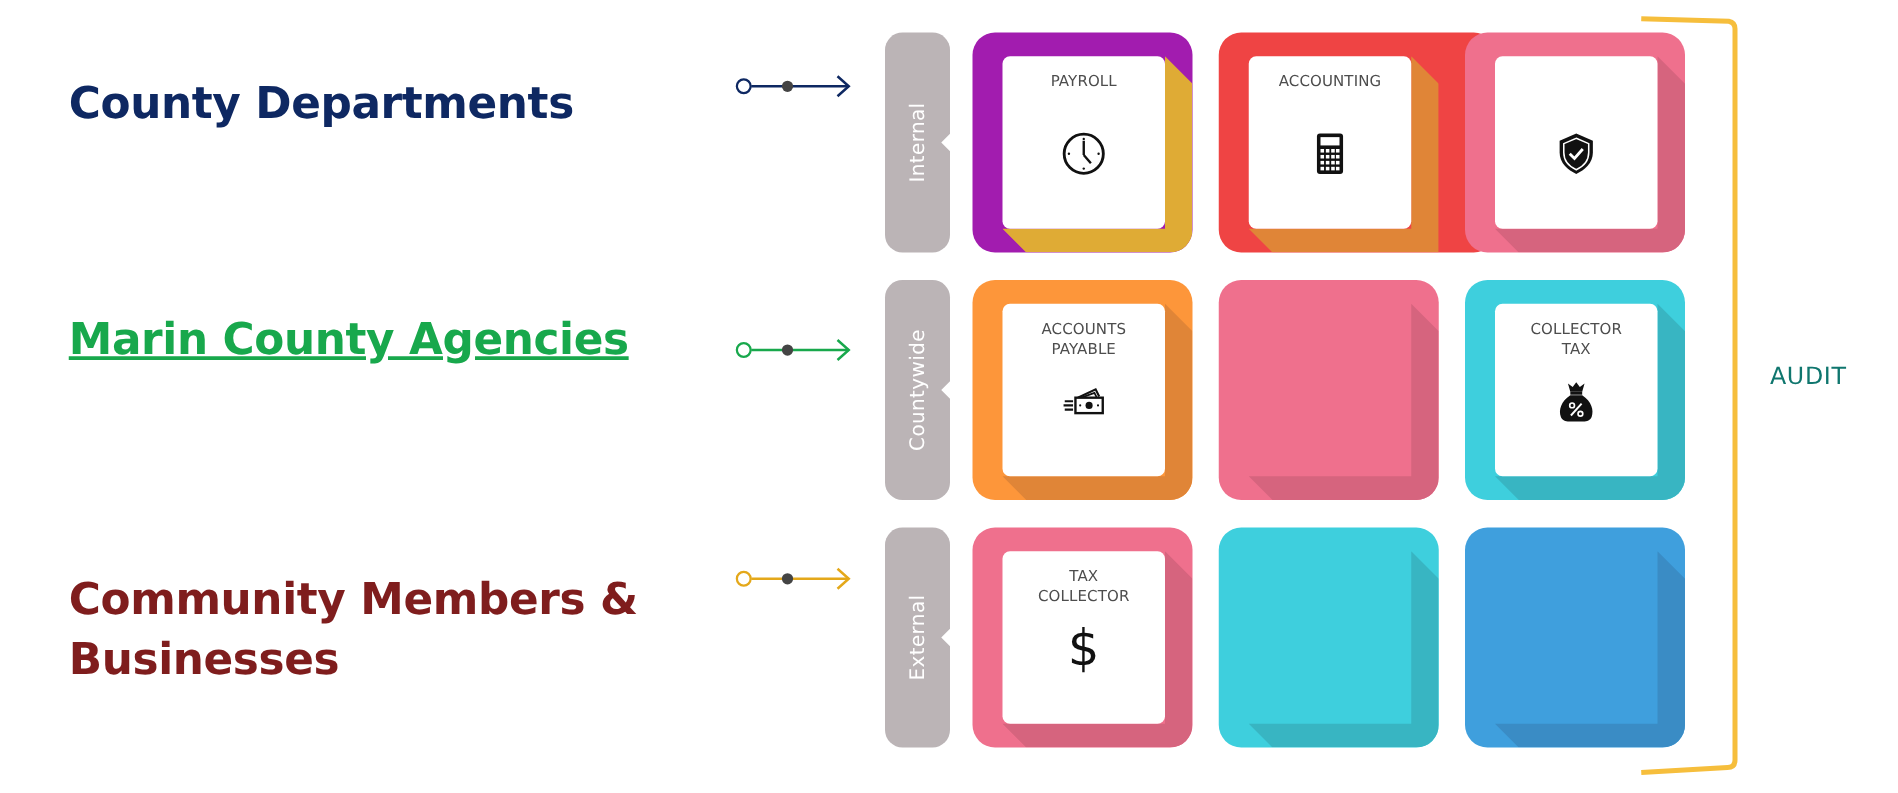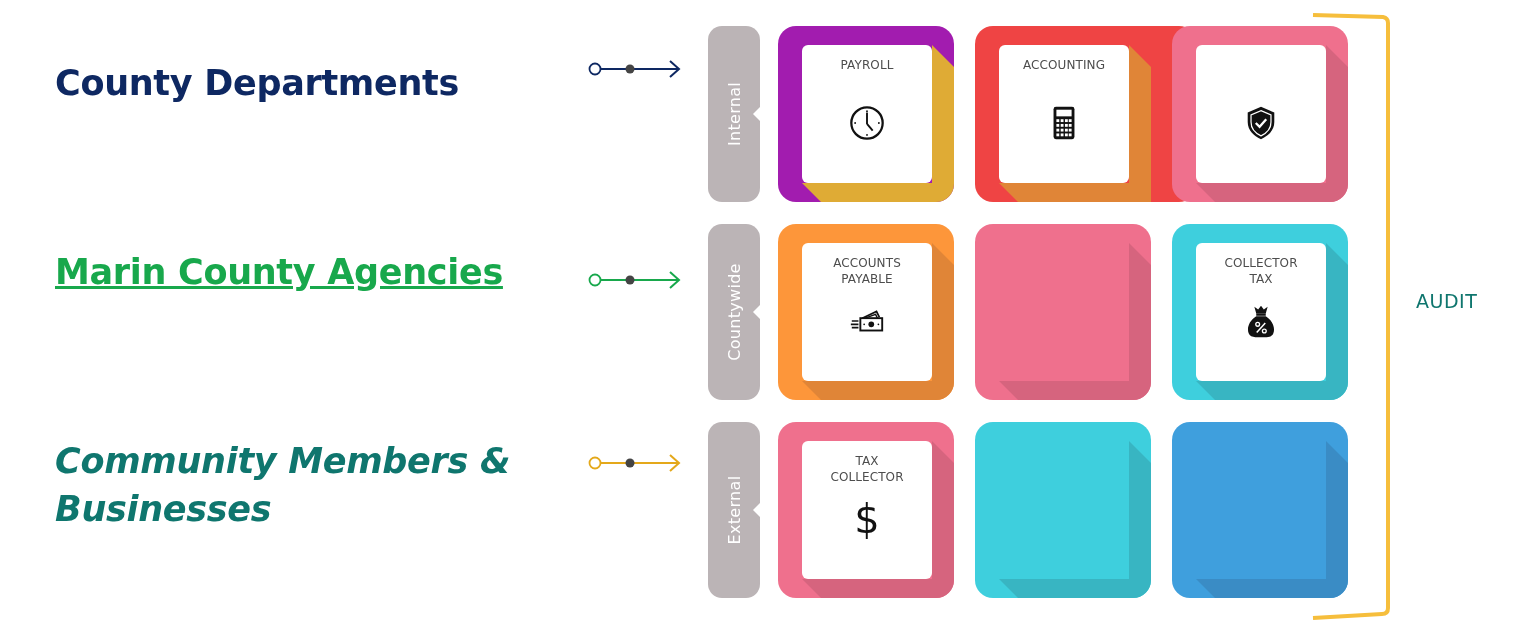--- a/index.html
+++ b/index.html
@@ -17,21 +17,21 @@
   .tile .card-icon svg { width:38px; height:38px; display:block; }
   .tile .dollar { font-family:"DejaVu Sans", sans-serif; font-size:40px; line-height:38px; text-align:center; color:#111; font-weight:normal; }
   .bracket { position:absolute; left:1300px; top:0; width:100px; height:634px; }
   .audit { position:absolute; left:1416px; top:290px; font-family:"DejaVu Sans", sans-serif; font-size:19px; color:#0f766e; letter-spacing:0.5px; }
 </style>
 </head>
 <body>
 
 <h2 class="group-label" style="top: 59px; color: rgb(14, 40, 98); text-align: center;">County Departments</h2>
 <h2 class="group-label" style="top: 248px; color: rgb(24, 168, 76); text-decoration: underline;">Marin County Agencies</h2>
-<h2 class="group-label" style="top: 437px; color: #0f766e; font-style: italic;">Community Members &amp;
+<h2 class="group-label" style="top: 456px; color: #7f1d1d;">Community Members &amp;
 Businesses</h2>
 
 <svg class="connector" style="top:59px;" viewBox="0 0 96 20">
   <line x1="15" y1="10" x2="93" y2="10" stroke="#0E2862" stroke-width="2"></line>
   <circle cx="9" cy="10" r="5.5" fill="#fff" stroke="#0E2862" stroke-width="1.8"></circle>
   <circle cx="44" cy="10" r="4.5" fill="#444"></circle>
   <polyline points="84,2 93,10 84,18" fill="none" stroke="#0E2862" stroke-width="2"></polyline>
 </svg>
 <svg class="connector" style="top:270px;" viewBox="0 0 96 20">
   <line x1="15" y1="10" x2="93" y2="10" stroke="#18A84C" stroke-width="2"></line>

